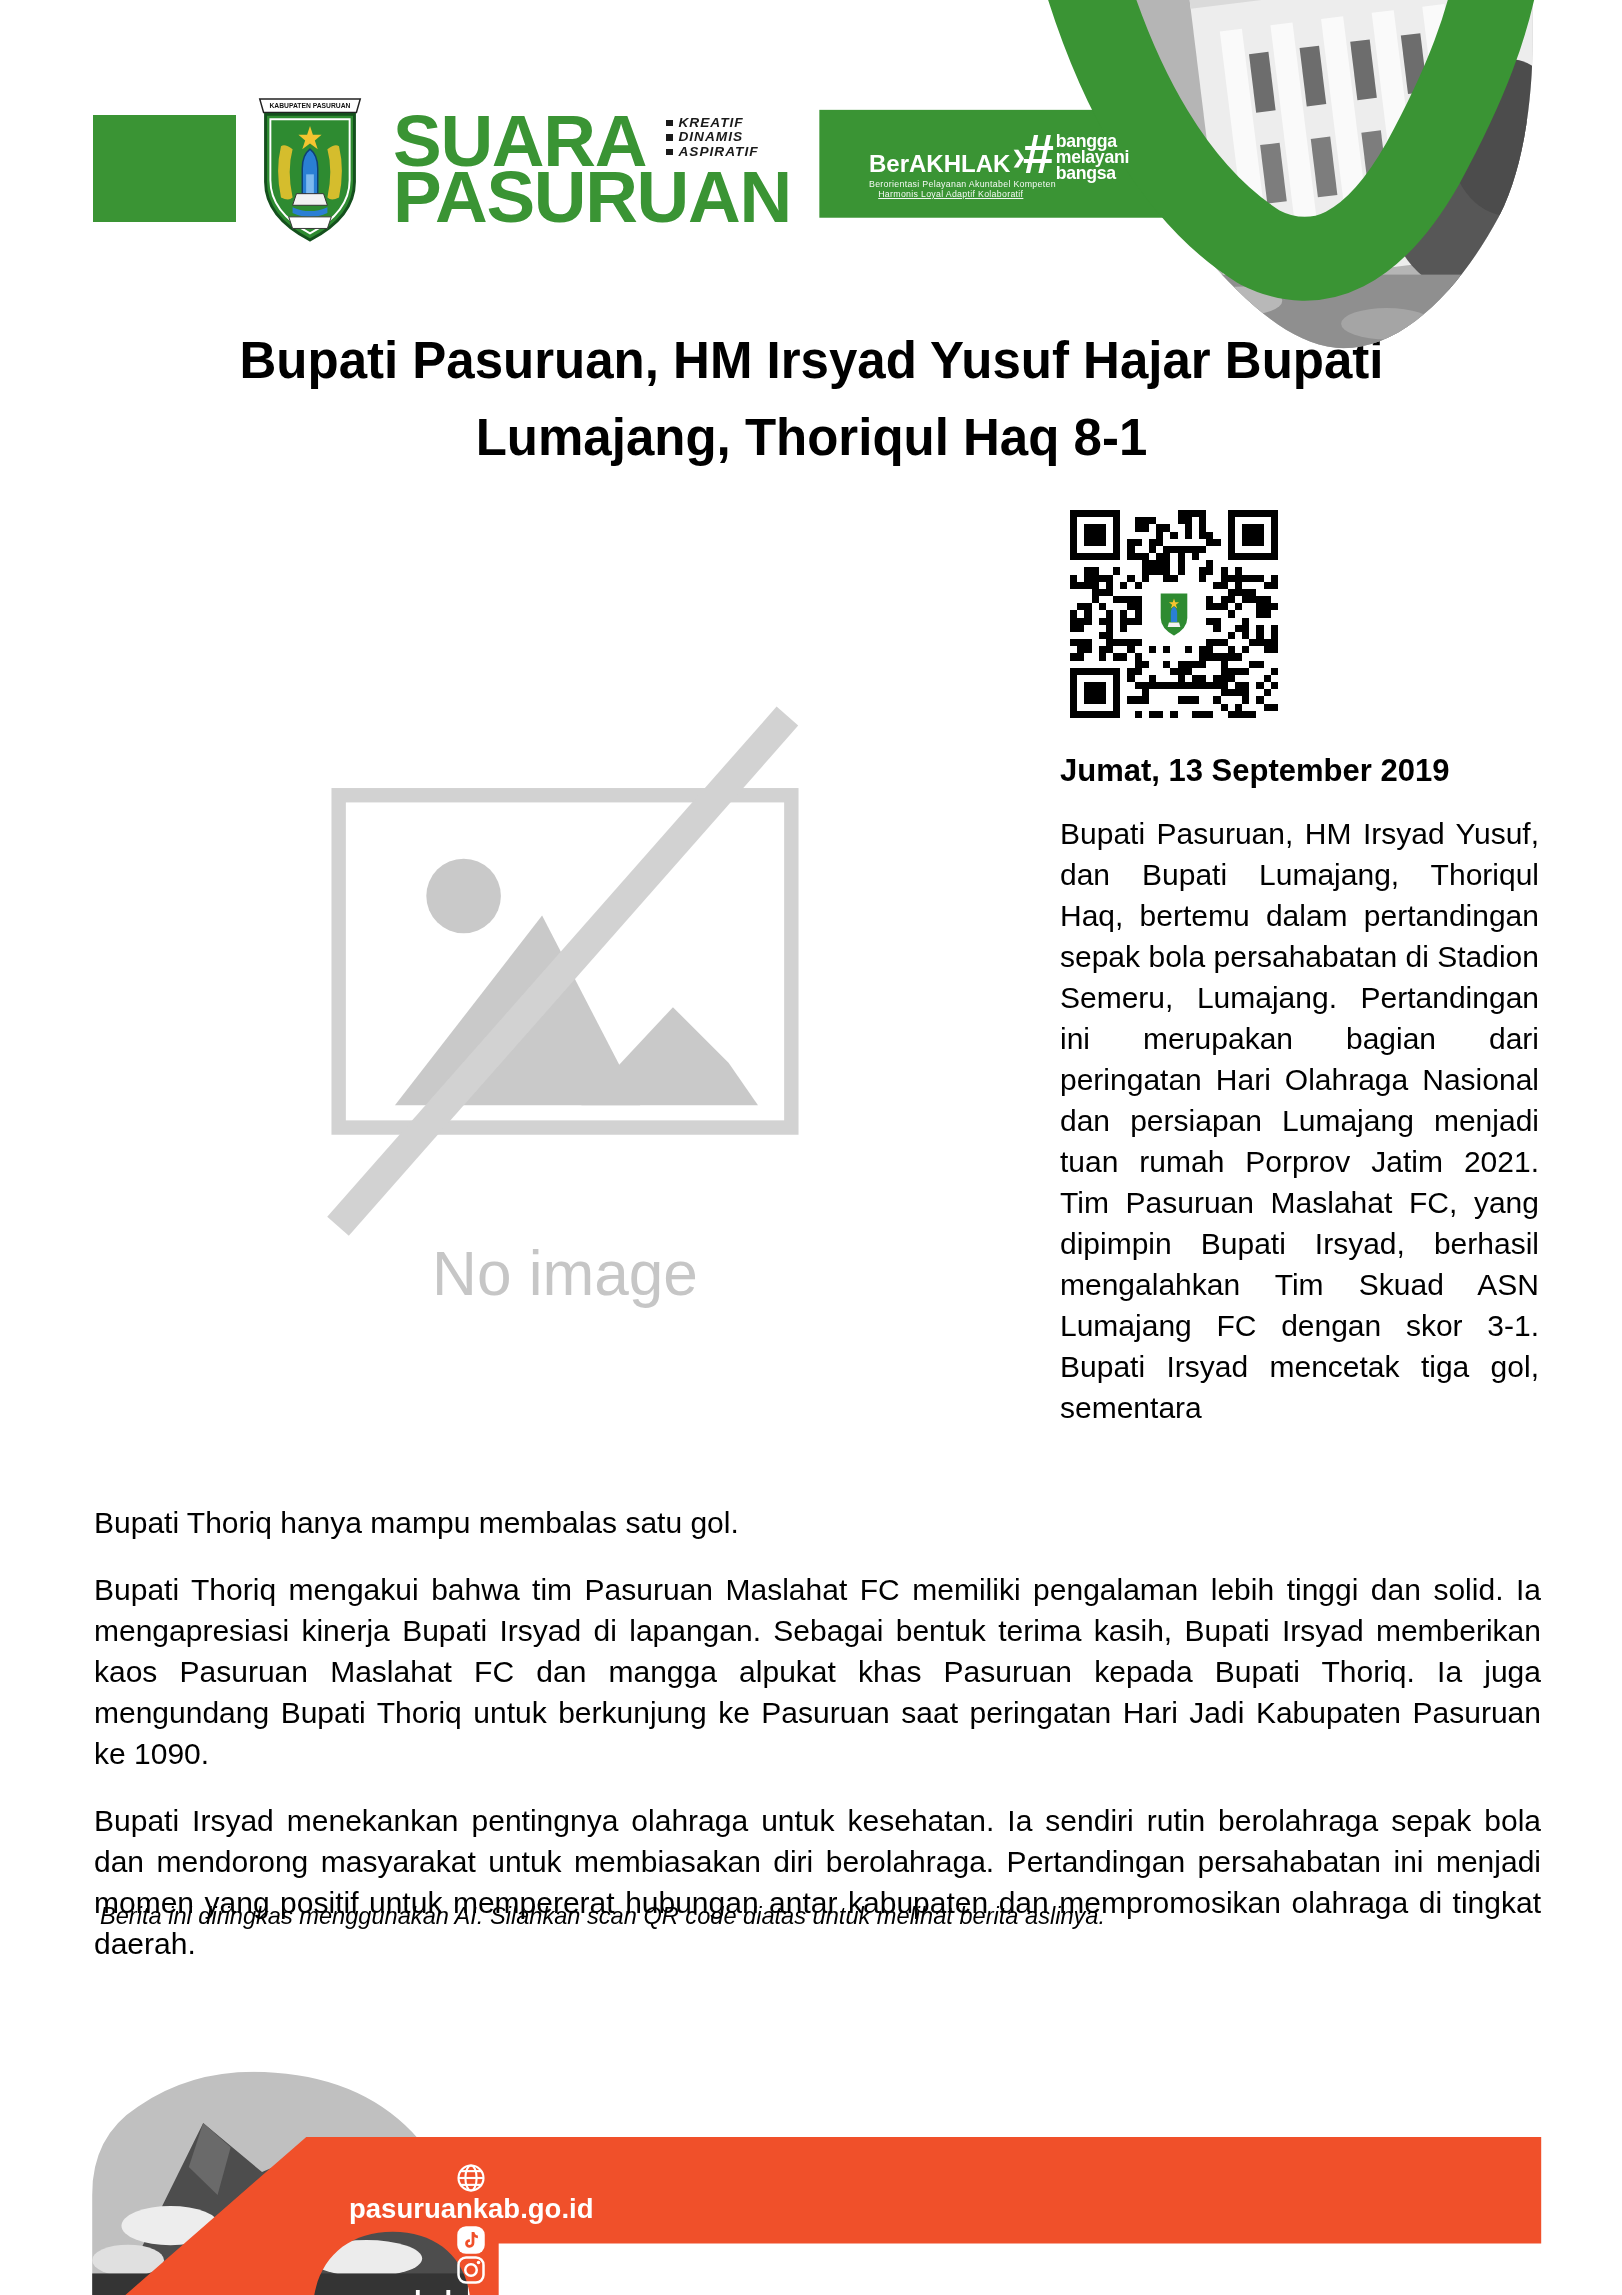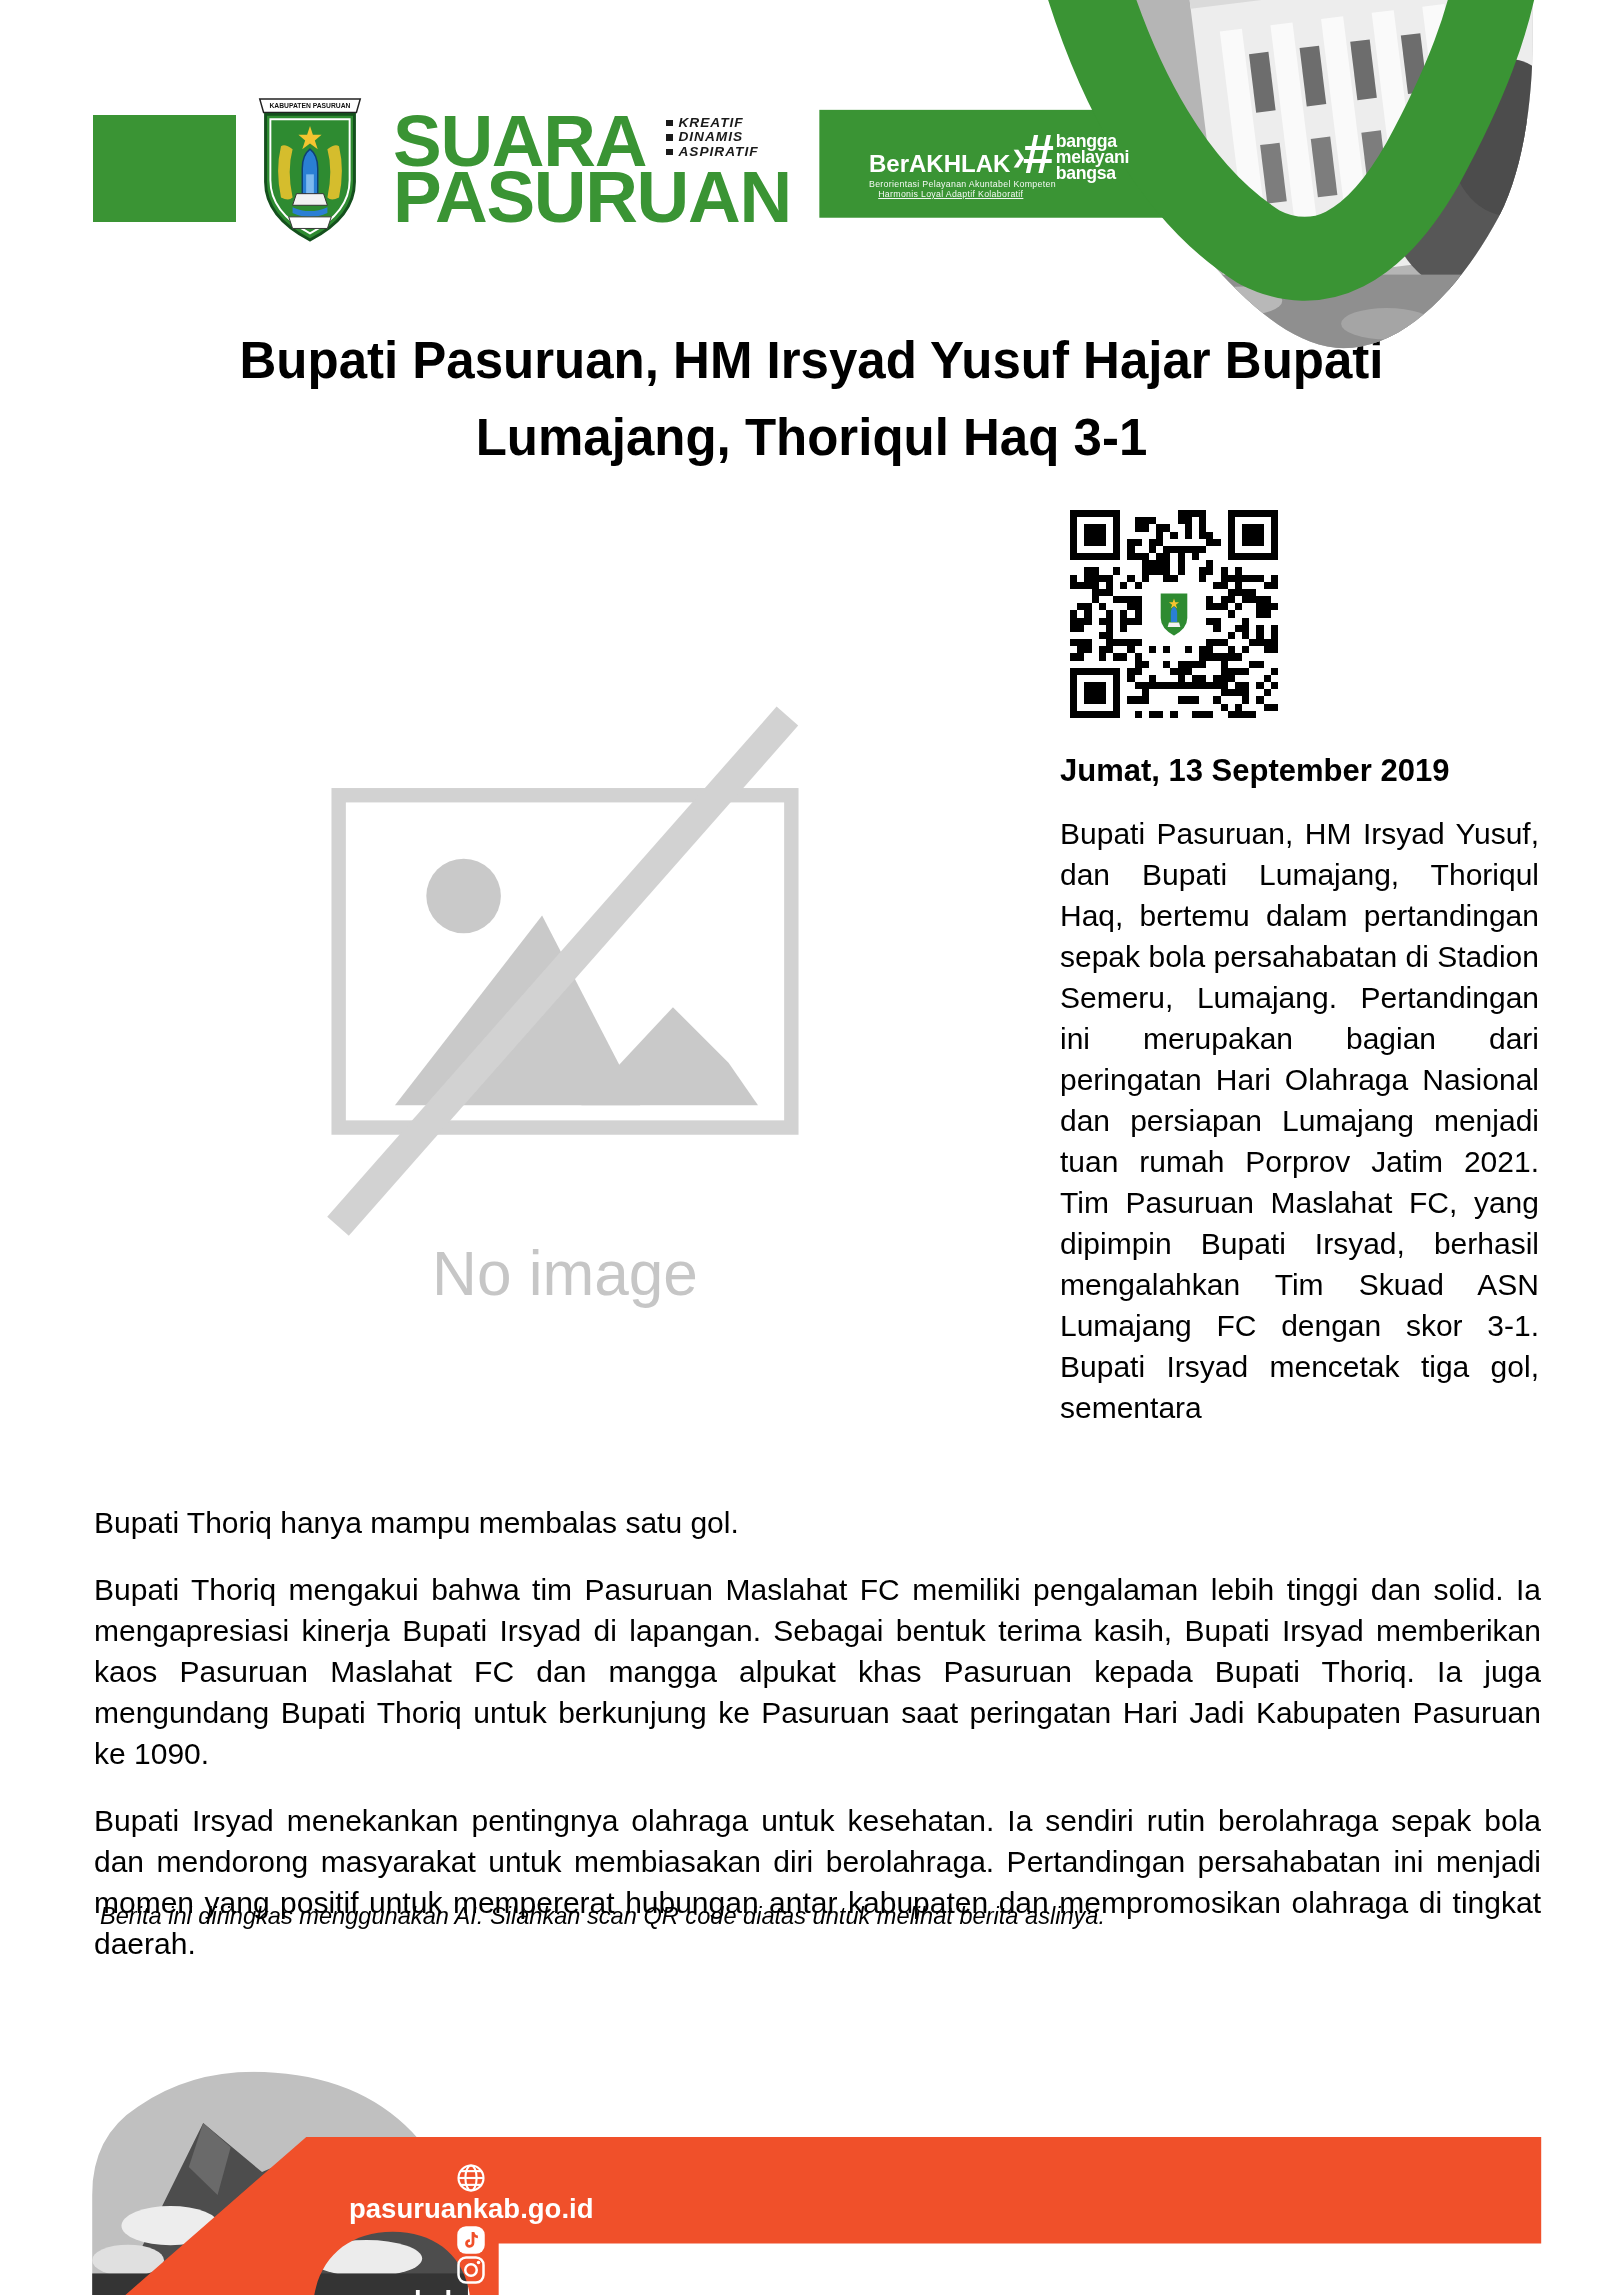--- a/index.html
+++ b/index.html
@@ -148,21 +148,21 @@
   <div class="abs" id="hashtag">
     <div id="hashtag-symbol">#</div>
     <div id="hashtag-words">
       <div>bangga</div>
       <div>melayani</div>
       <div>bangsa</div>
     </div>
   </div>
 
   <div class="abs title-line" id="title-1">Bupati Pasuruan, HM Irsyad Yusuf Hajar Bupati</div>
-  <div class="abs title-line" id="title-2">Lumajang, Thoriqul Haq 3-1</div>
+  <div class="abs title-line" id="title-2">Lumajang, Thoriqul Haq 8-1</div>
 
   <svg class="abs" id="qr-box" viewBox="0 0 29 29" shape-rendering="crispEdges">
     <rect x="0" y="0" width="29" height="29" fill="#ffffff"></rect>
     <g fill="#000000">
       <path d="M0 0 h7 v7 h-7 Z M1 1 v5 h5 v-5 Z" fill-rule="evenodd"></path>
       <rect x="2" y="2" width="3" height="3"></rect>
       <path d="M22 0 h7 v7 h-7 Z M23 1 v5 h5 v-5 Z" fill-rule="evenodd"></path>
       <rect x="24" y="2" width="3" height="3"></rect>
       <path d="M0 22 h7 v7 h-7 Z M1 23 v5 h5 v-5 Z" fill-rule="evenodd"></path>
       <rect x="2" y="24" width="3" height="3"></rect>

